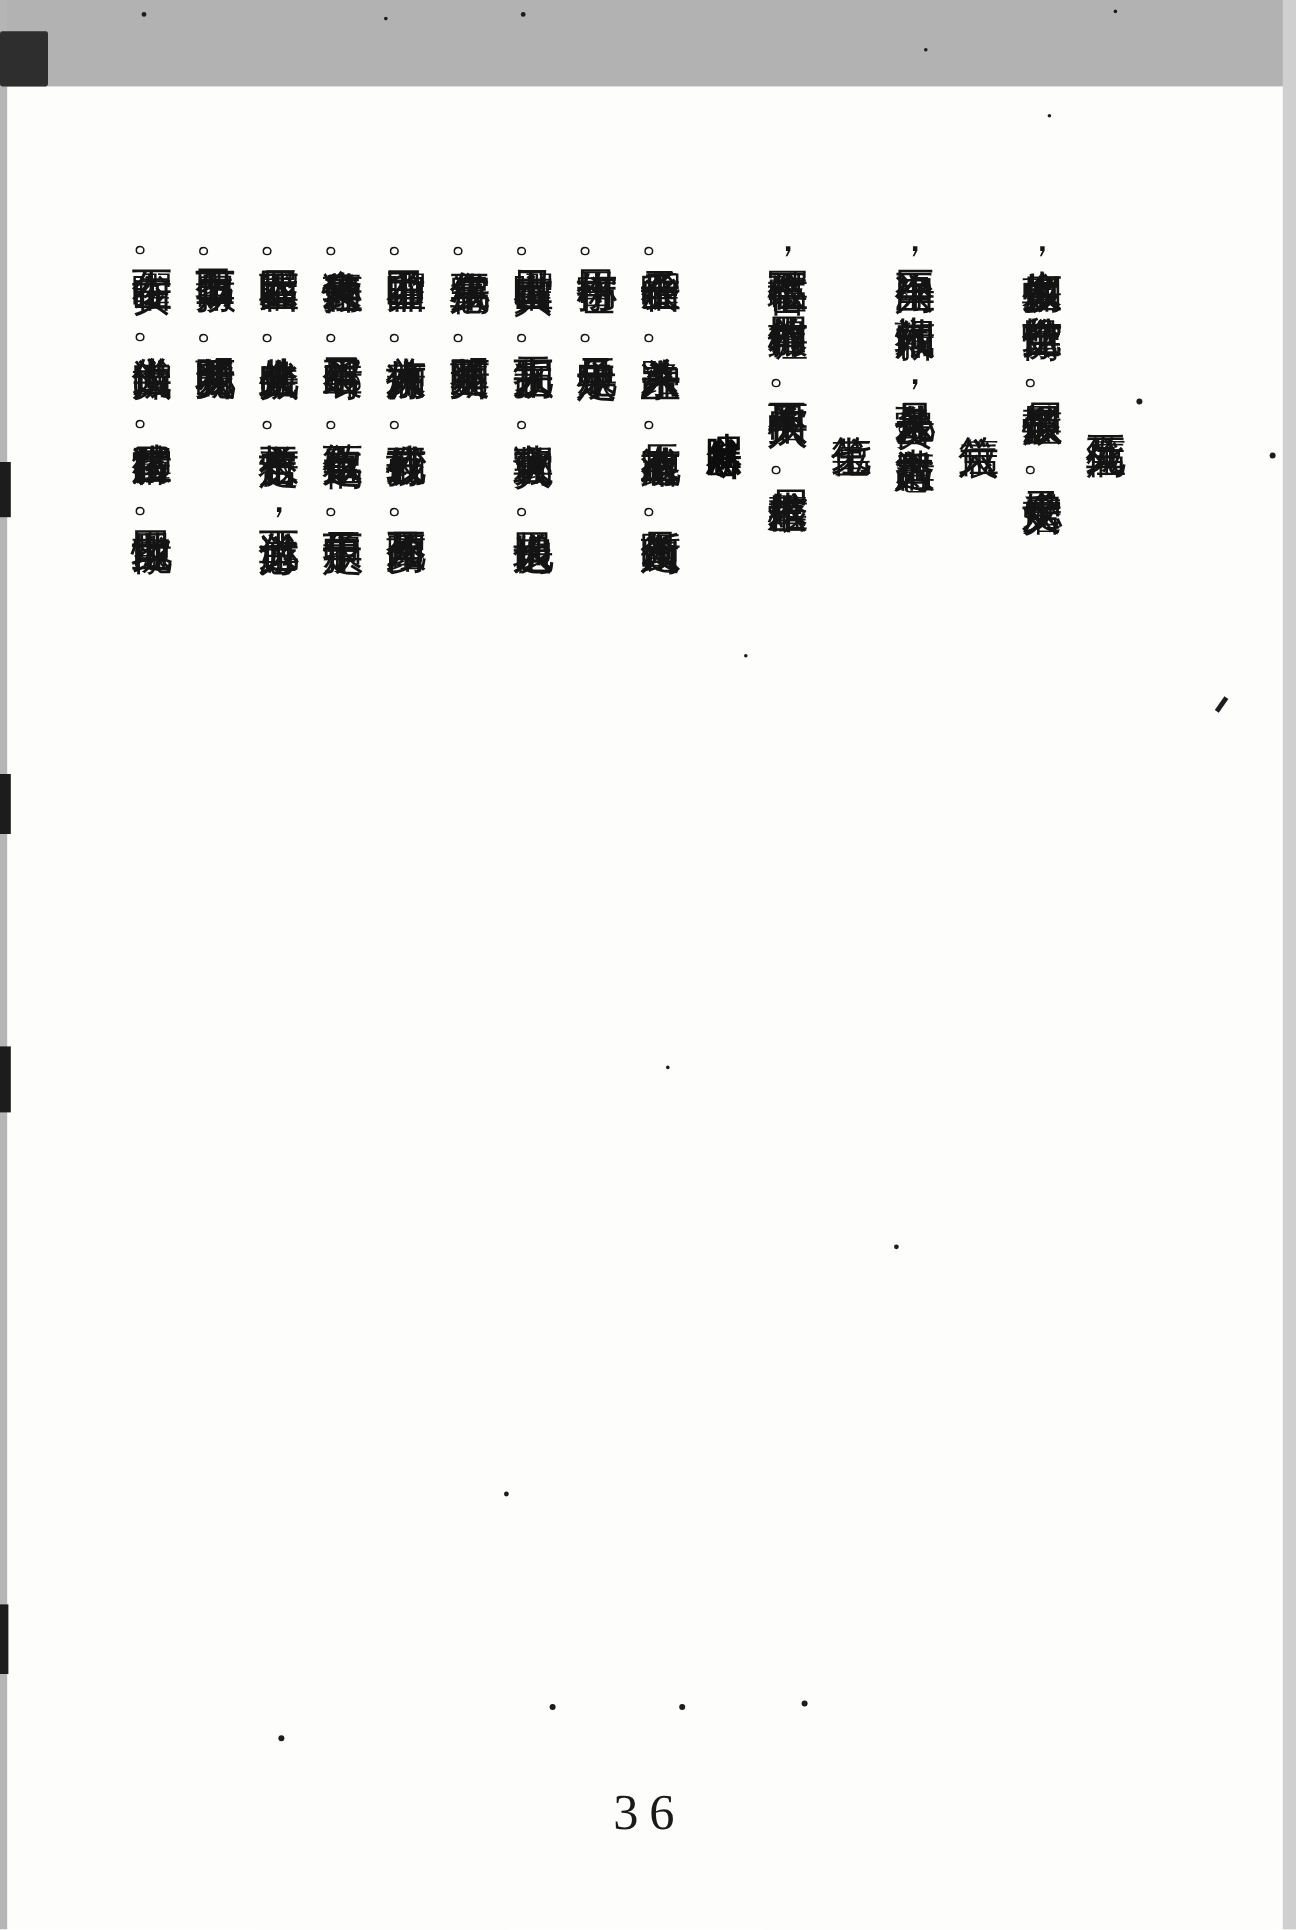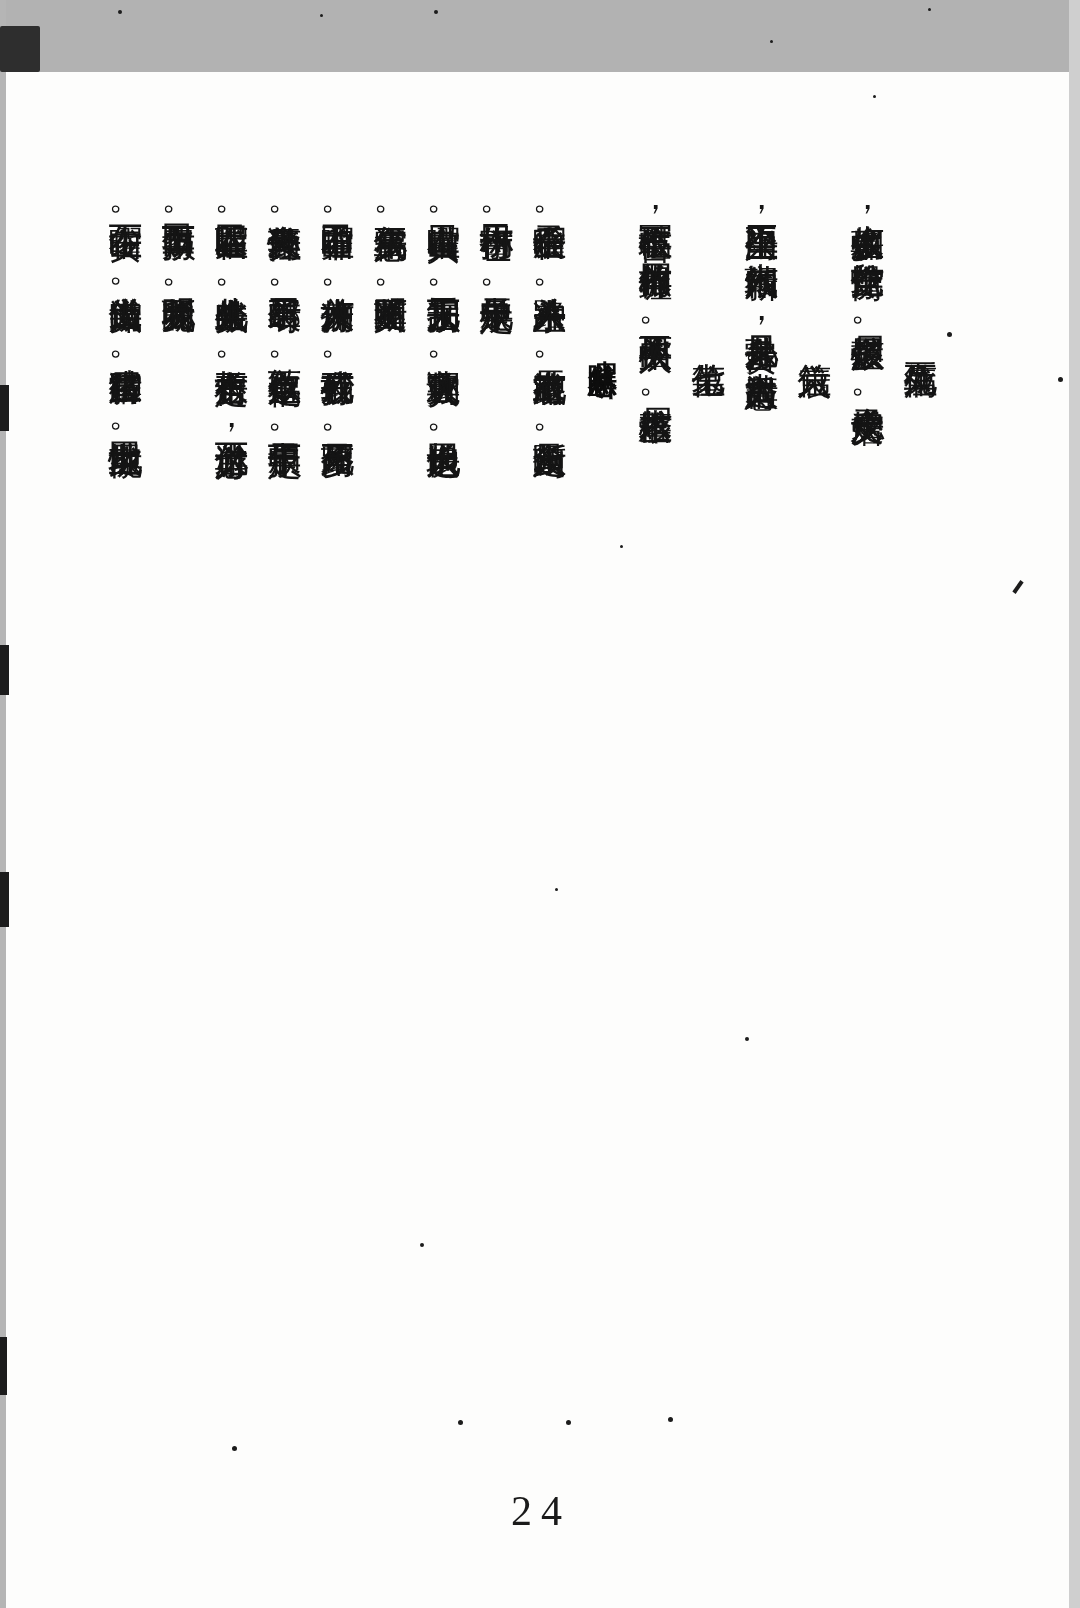--- a/index.html
+++ b/index.html
@@ -83,21 +83,21 @@
     <div class="col verse">雷伤树打小口亡。　申子辰年定见殃。</div>
     <div class="col verse">丑艮寅山曜在寅。　无壬来制损人丁。　官非诬赖火灾到。　长房田地退他人。</div>
     <div class="col verse">寅午戌年祸必至。　莫道明师断不灵。</div>
     <div class="col verse">甲卯乙山曜在申。　兼贞水冲打伤人。　或有崩砂长打死。　离乡死路吊颈尸。</div>
     <div class="col verse">食药来诬赖异性。　哀居邻里不了时。　欲败之年生百祸。　申子辰年定损丁。</div>
     <div class="col verse">辰巽巳山曜在酉。　此处会来出贼头。　长房有救定不吉。　单丁过代必方游，</div>
     <div class="col verse">巳酉丑年财丁损。　聪我明师断尤灵。</div>
     <div class="col verse">午丁山曜在亥。　僧道为库出贼头。　猪生跛脚雷霹屋。　田地家业尽散忧。</div>
   </div>
 
-  <div class="pageno">24</div>
+  <div class="pageno">36</div>
 
   <div class="speck" style="left:118px;top:10px;width:4px;height:4px;"></div>
   <div class="speck" style="left:320px;top:14px;width:3px;height:3px;"></div>
   <div class="speck" style="left:434px;top:10px;width:4px;height:4px;"></div>
   <div class="speck" style="left:770px;top:40px;width:3px;height:3px;"></div>
   <div class="speck" style="left:928px;top:8px;width:3px;height:3px;"></div>
   <div class="speck" style="left:873px;top:95px;width:3px;height:3px;"></div>
   <div class="speck" style="left:947px;top:332px;width:5px;height:5px;"></div>
   <div class="speck" style="left:1058px;top:377px;width:5px;height:5px;"></div>
   <div class="dash" style="left:1016px;top:580px;width:4px;height:14px;transform:rotate(35deg);"></div>

